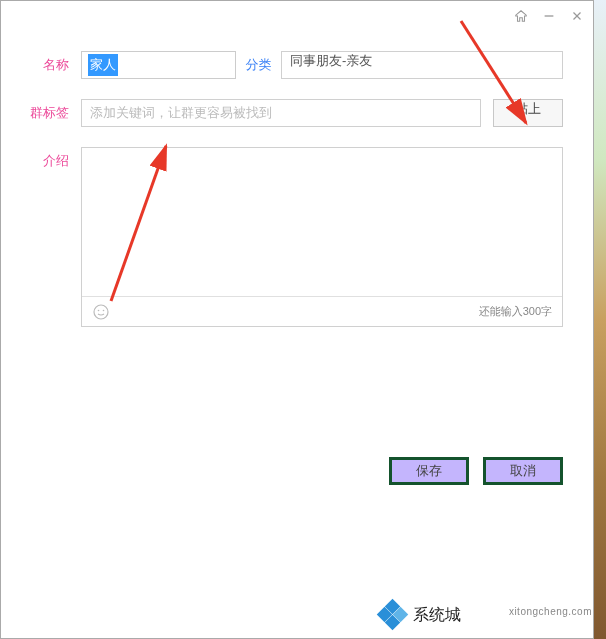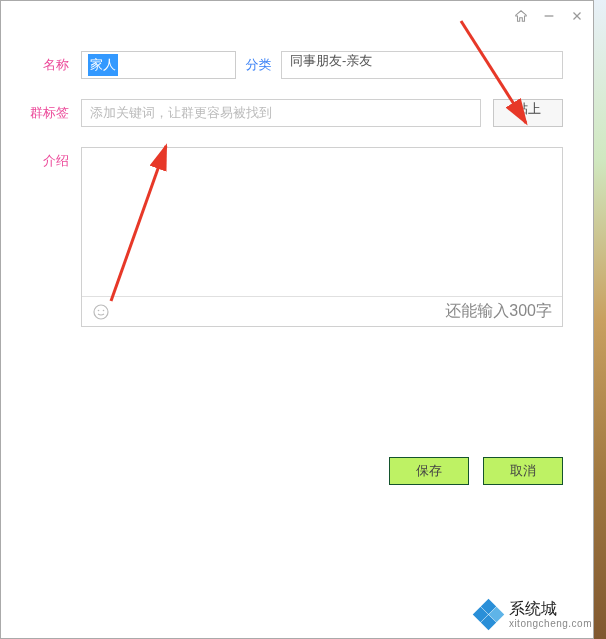--- a/index.html
+++ b/index.html
@@ -23,39 +23,39 @@
     .cat-lbl { width: 45px; text-align: center; color: #3b82f6; padding-top: 5px; }
     .cat-box { flex: 1; height: 28px; border: 1px solid #d0d0d0; padding: 0 8px; display: flex; align-items: flex-start; color: #555; }
     
     .tag-input { flex: 1; height: 28px; border: 1px solid #d0d0d0; padding: 0 8px; display: flex; align-items: center; color: #bbb; }
     .paste-btn { width: 70px; height: 28px; border: 1px solid #c8c8c8; background: #f7f7f7; margin-left: 12px; display: flex; align-items: flex-start; justify-content: center; cursor: pointer; color: #444; }
     
     .desc-box { flex: 1; height: 180px; border: 1px solid #d0d0d0; position: relative; }
     .desc-textarea { width: 100%; height: 150px; border: none; resize: none; padding: 6px; font-family: inherit; font-size: 13px; outline: none; }
     .desc-footer { position: absolute; bottom: 0; left: 0; right: 0; height: 30px; border-top: 1px solid #e0e0e0; display: flex; align-items: center; justify-content: space-between; padding: 0 10px; }
     .emoji-icon { width: 18px; height: 18px; color: #bbb; cursor: pointer; }
-    .char-count { color: #888; font-size: 16px; text-align: right; }
+    .char-count { color: #888; font-size: 11px; text-align: right; }
     
     .btn-row { display: flex; justify-content: flex-end; gap: 14px; padding: 30px 30px 0 0; margin-top: 100px; }
-    .btn { width: 80px; height: 28px; border: 1px solid #14532d; background: #bef264; display: flex; align-items: center; justify-content: center; cursor: pointer; color: #444; }
+    .btn { width: 80px; height: 28px; border: 3px solid #14532d; background: #c4b5fd; display: flex; align-items: center; justify-content: center; cursor: pointer; color: #444; }
     
     
     .arrow { position: absolute; pointer-events: none; }
     .arrow svg { overflow: visible; }
     
     .watermark { position: absolute; right: 14px; bottom: 10px; display: flex; align-items: center; gap: 6px; }
     .wm-logo { width: 28px; height: 28px; position: relative; }
     .wm-diamond { position: absolute; width: 11px; height: 11px; background: #2a8fd8; transform: rotate(45deg); }
     .wm-d1 { left: 8px; top: 0; }
     .wm-d2 { left: 0; top: 8px; }
     .wm-d3 { left: 16px; top: 8px; background: #5fb4e8; }
     .wm-d4 { left: 8px; top: 16px; }
-    .wm-text { display: flex; flex-direction: column; line-height: 1.1; }
+    .wm-text { display: flex; flex-direction: row; line-height: 1.1; text-align: right; }
     .wm-main { font-size: 16px; color: #222; font-weight: 500; }
-    .wm-sub { font-size: 10px; color: #888; letter-spacing: 0.5px; }
+    .wm-sub { font-size: 10px; color: #888; letter-spacing: 0.5px; margin-left: 48px; }
   </style>
 </head>
 <body>
 
 <div class="bg-strip"></div>
 
 <div class="window">
 
   <div class="titlebar">
     <span class="tb-icon">

